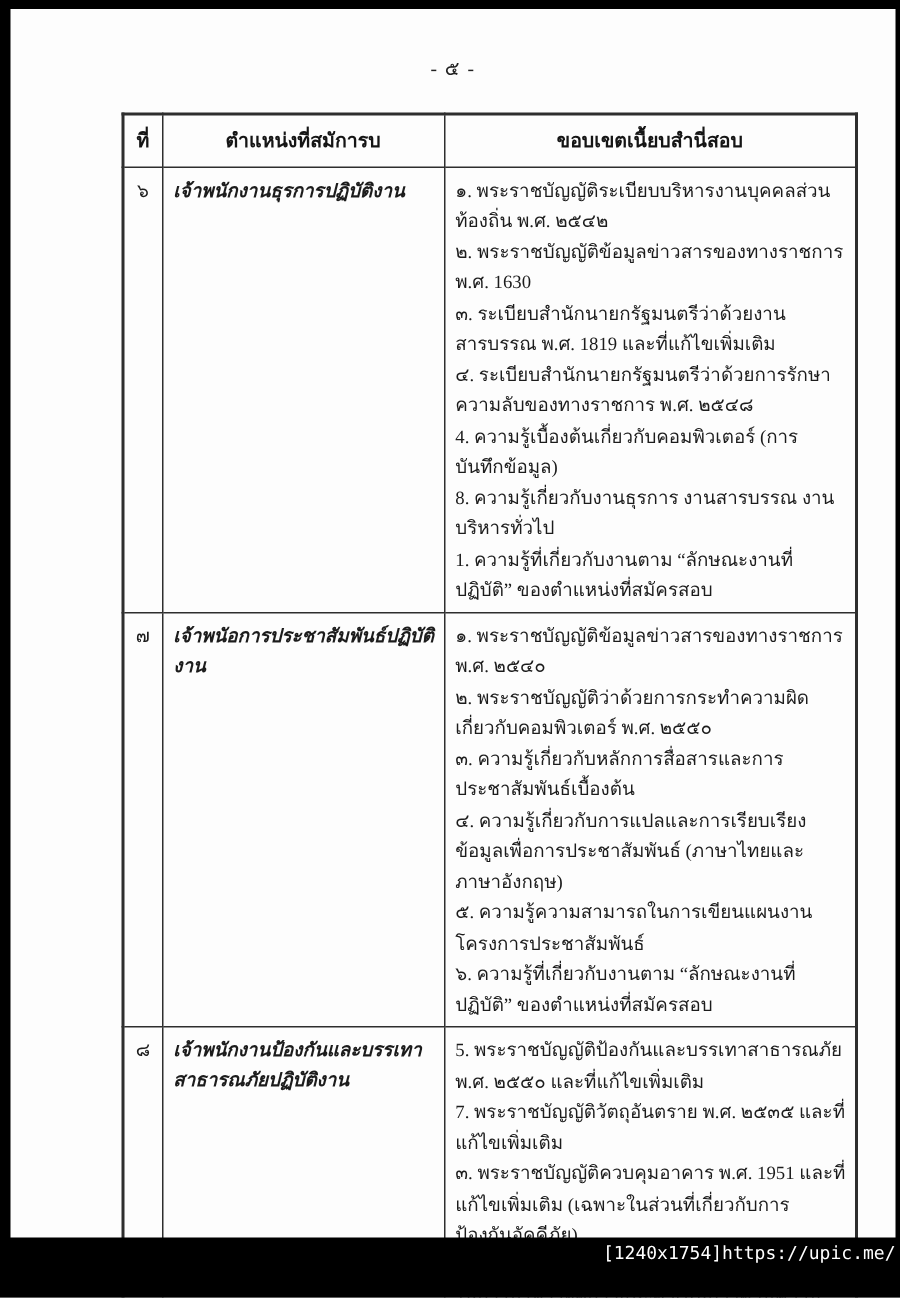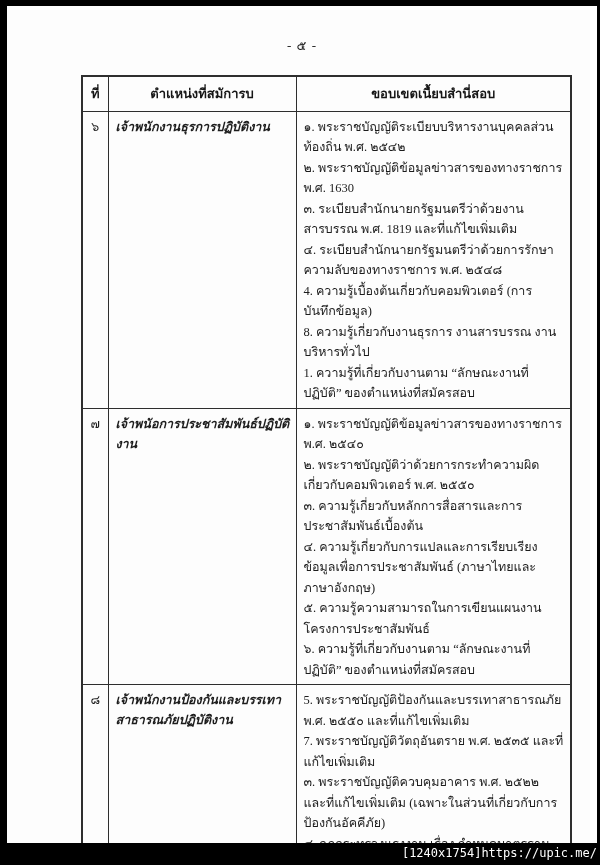--- a/index.html
+++ b/index.html
@@ -34,21 +34,21 @@
     vertical-align:top; font-size:12.5px; color:#1c1c1c;
     padding:5px 6px 4px 7px; line-height:20.5px;
   }
   td.col-no { text-align:center; padding-left:2px; padding-right:2px; }
   td.col-pos { font-weight:bold; line-height:20px;font-style:italic; }
   .scope-line { margin:0; }
   tbody tr:nth-child(1) td { height:193px; }
   tbody tr:nth-child(2) td { height:200px; }
   tbody tr:nth-child(3) td { height:308px; }
   .watermark-bar {
-    position:absolute; left:0; bottom:0; width:600px; height:22px;
+    position:absolute; left:0; bottom:0; width:600px; height:40px;
     background:#000; box-sizing:border-box;
     text-align:right; padding-right:3px;
   }
   .watermark-bar span {
     color:#fff; font-family:"DejaVu Sans Mono",monospace;
     font-size:12px; line-height:21px;
   }
 </style>
 </head>
 <body>
@@ -96,21 +96,21 @@
             <div class="scope-line">๖. ความรู้ที่เกี่ยวกับงานตาม “ลักษณะงานที่ปฏิบัติ” ของตำแหน่งที่สมัครสอบ</div>
           </td>
   </tr>
 
   <tr>
     <td class="col-no">๘</td>
     <td class="col-pos">เจ้าพนักงานป้องกันและบรรเทาสาธารณภัยปฏิบัติงาน</td>
     <td class="col-scope">
             <div class="scope-line">5. พระราชบัญญัติป้องกันและบรรเทาสาธารณภัย พ.ศ. ๒๕๕๐ และที่แก้ไขเพิ่มเติม</div>
             <div class="scope-line">7. พระราชบัญญัติวัตถุอันตราย พ.ศ. ๒๕๓๕ และที่แก้ไขเพิ่มเติม</div>
-            <div class="scope-line">๓. พระราชบัญญัติควบคุมอาคาร พ.ศ. ๒๕๒๒ และที่แก้ไขเพิ่มเติม (เฉพาะในส่วนที่เกี่ยวกับการป้องกันอัคคีภัย)</div>
+            <div class="scope-line">๓. พระราชบัญญัติควบคุมอาคาร พ.ศ. 1951 และที่แก้ไขเพิ่มเติม (เฉพาะในส่วนที่เกี่ยวกับการป้องกันอัคคีภัย)</div>
             <div class="scope-line">๔. กฎกระทรวงแรงงาน เรื่อง กำหนดมาตรฐานในการบริหารจัดการและดำเนินการด้านความปลอดภัย อาชีวอนามัยและสภาพแวดล้อมในการทำงานเกี่ยวกับการป้องกันและระงับอัคคีภัย พ.ศ. ๒๕๕๕</div>
           </td>
   </tr>
 </tbody>
   </table>
 </div>
 
 <div class="watermark-bar">
   <span>[1240x1754]https://upic.me/</span>
 </div>

